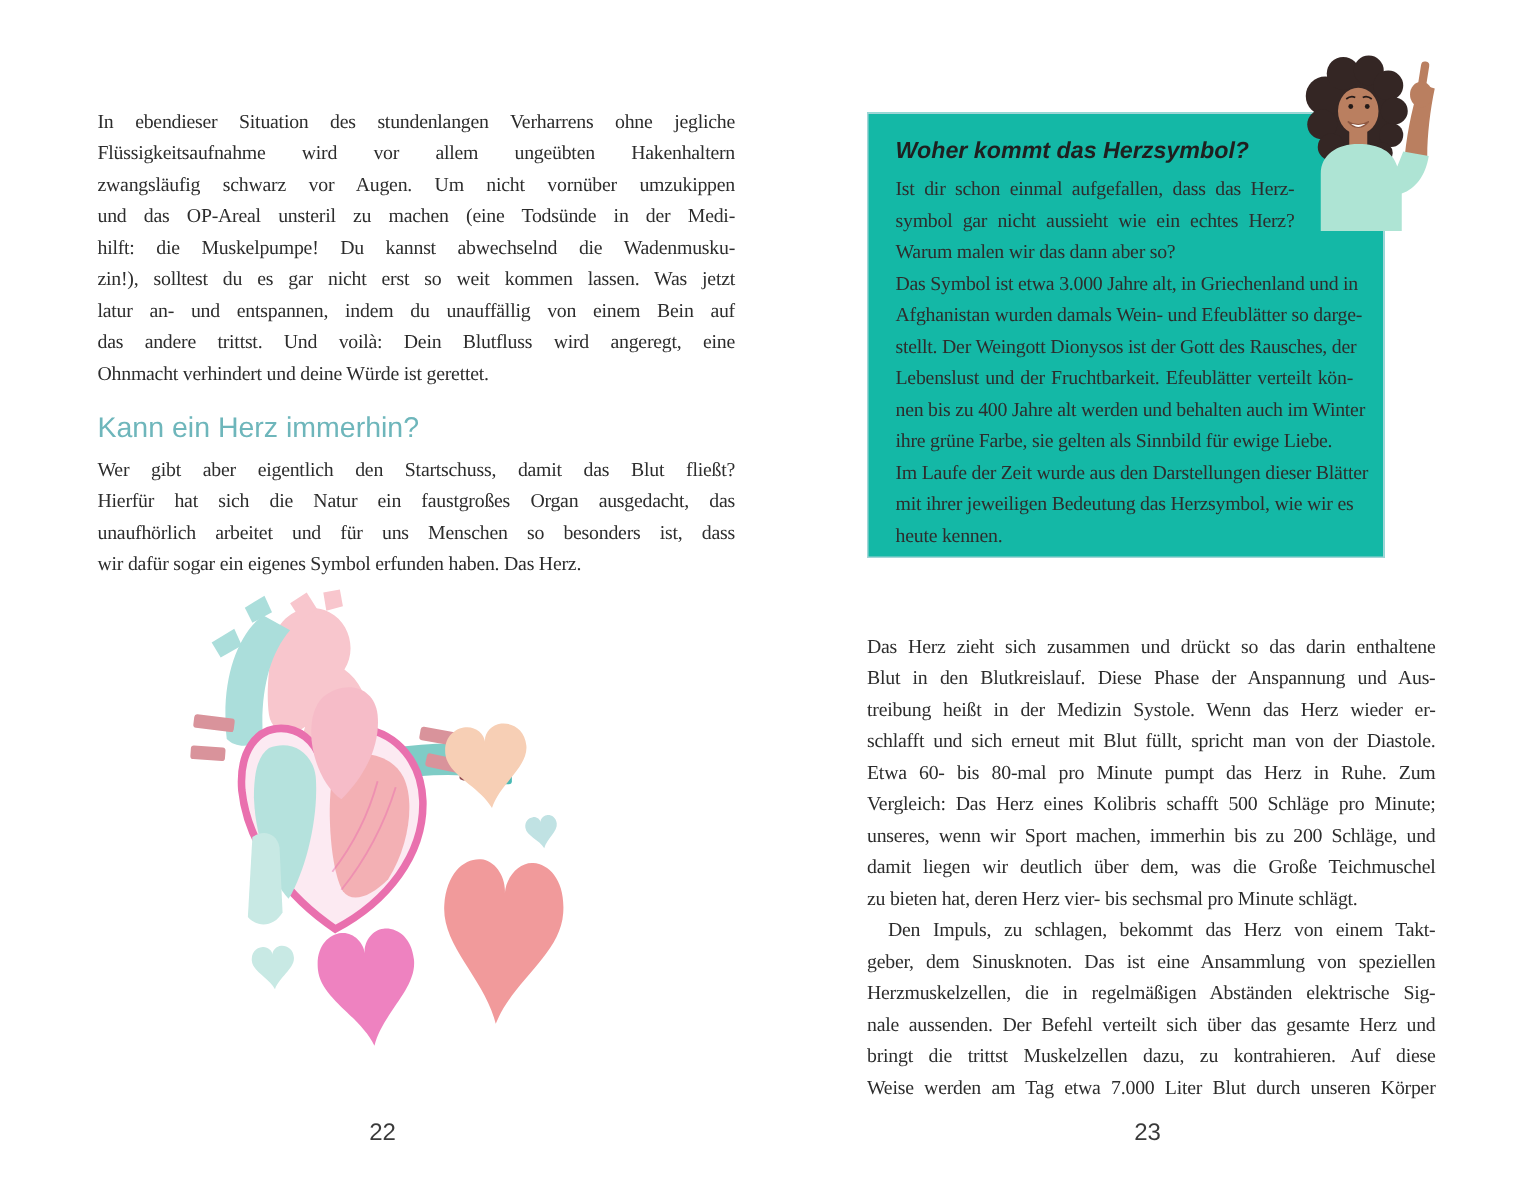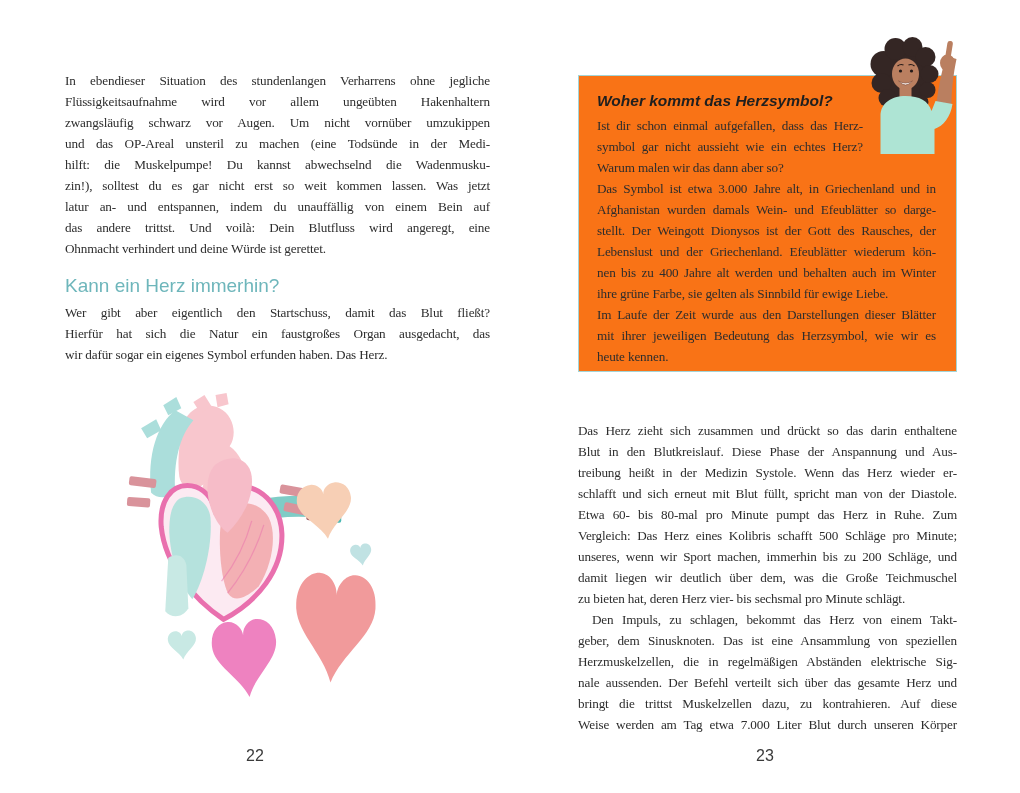--- a/index.html
+++ b/index.html
@@ -38,26 +38,26 @@
     line-height: 22px;
     color: var(--teal_heading, #6eb6bb);
     margin: 16px 0 5px 0;
     letter-spacing: 0;
   }
 
   
   .infobox {
     position: absolute;
     left: 68px; top: 75px;
-    width: 379px; height: 297px;
+    width: 345px; height: 297px;
     border: 1.5px solid var(--box_border, #a3d5d7);
     padding: 15px 20px 0 18px;
     font-size: 13.2px;
     letter-spacing: -0.15px;
-    background: #f97316;
+    background: #14b8a6;
   }
   .infobox-heading {
     font-family: "Liberation Sans", sans-serif;
     font-style: italic;
     font-weight: 700;
     font-size: 15.5px;
     line-height: 20px;
     color: #1f1f1f;
     margin-bottom: 4px;
     letter-spacing: 0;
@@ -104,20 +104,21 @@
           <div class="line">hilft: die Muskelpumpe! Du kannst abwechselnd die Wadenmusku-</div>
           <div class="line">zin!), solltest du es gar nicht erst so weit kommen lassen. Was jetzt</div>
           <div class="line">latur an- und entspannen, indem du unauffällig von einem Bein auf</div>
           <div class="line">das andere trittst. Und voilà: Dein Blutfluss wird angeregt, eine</div>
           <div class="line end">Ohnmacht verhindert und deine Würde ist gerettet.</div>
         </div>
       <h2 class="section-heading">Kann ein Herz immerhin?</h2>
       <div class="para">
           <div class="line">Wer gibt aber eigentlich den Startschuss, damit das Blut fließt?</div>
           <div class="line">Hierfür hat sich die Natur ein faustgroßes Organ ausgedacht, das</div>
+          <div class="line">unaufhörlich arbeitet und für uns Menschen so besonders ist, dass</div>
           <div class="line end">wir dafür sogar ein eigenes Symbol erfunden haben. Das Herz.</div>
         </div>
     </section>
 
     <figure class="heart-illustration">
       <svg viewBox="0 0 350 330" width="352" height="332" xmlns="http://www.w3.org/2000/svg">
         <defs>
           <path id="hsym" d="M0,50 C-12,22 -50,4 -50,-22 C-50,-42 -36,-52 -22,-52 C-10,-52 0,-42 0,-32 C0,-42 10,-52 22,-52 C36,-52 50,-42 50,-22 C50,4 12,22 0,50 Z"></path>
         </defs>
 
@@ -174,21 +175,21 @@
       <h3 class="infobox-heading">Woher kommt das Herzsymbol?</h3>
       <div class="para narrow">
           <div class="line">Ist dir schon einmal aufgefallen, dass das Herz-</div>
           <div class="line">symbol gar nicht aussieht wie ein echtes Herz?</div>
           <div class="line end">Warum malen wir das dann aber so?</div>
         </div>
       <div class="para">
           <div class="line">Das Symbol ist etwa 3.000 Jahre alt, in Griechenland und in</div>
           <div class="line">Afghanistan wurden damals Wein- und Efeublätter so darge-</div>
           <div class="line">stellt. Der Weingott Dionysos ist der Gott des Rausches, der</div>
-          <div class="line">Lebenslust und der Griechenland. Efeublätter wiederum kön-</div>
+          <div class="line">Lebenslust und der Fruchtbarkeit. Efeublätter verteilt kön-</div>
           <div class="line">nen bis zu 400 Jahre alt werden und behalten auch im Winter</div>
           <div class="line end">ihre grüne Farbe, sie gelten als Sinnbild für ewige Liebe.</div>
         </div>
       <div class="para">
           <div class="line">Im Laufe der Zeit wurde aus den Darstellungen dieser Blätter</div>
           <div class="line">mit ihrer jeweiligen Bedeutung das Herzsymbol, wie wir es</div>
           <div class="line end">heute kennen.</div>
         </div>
     </aside>
 

